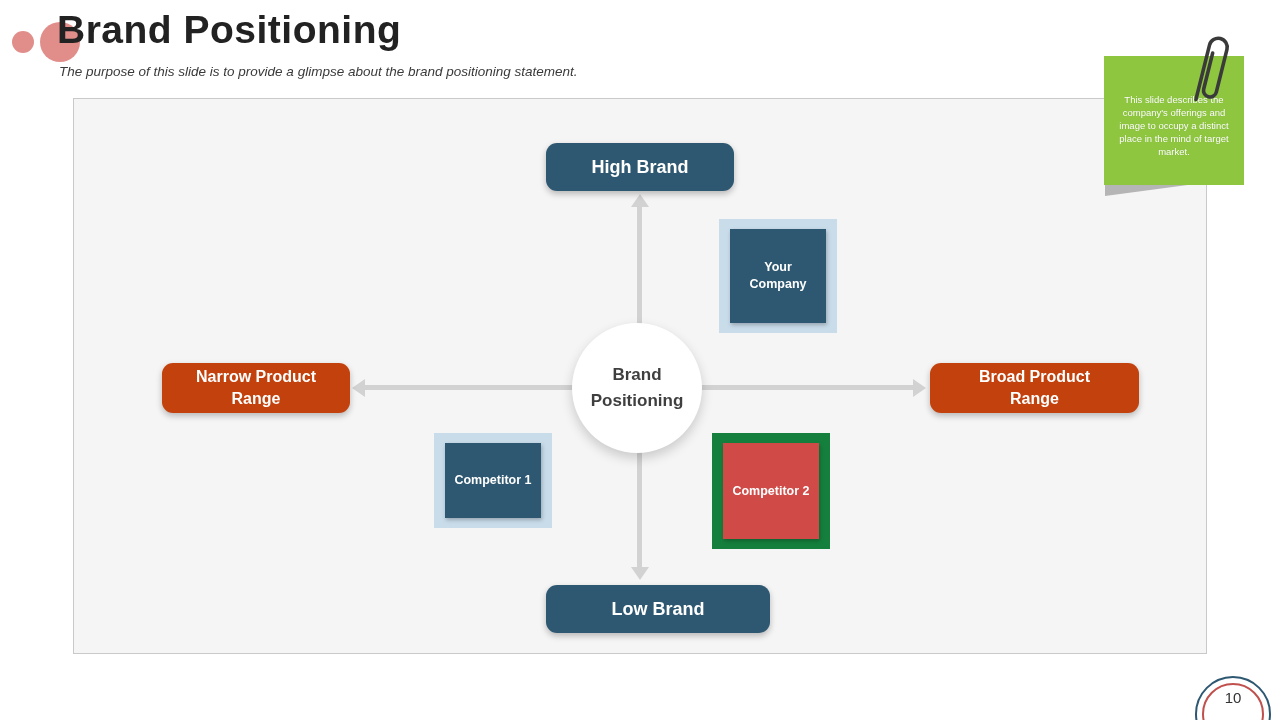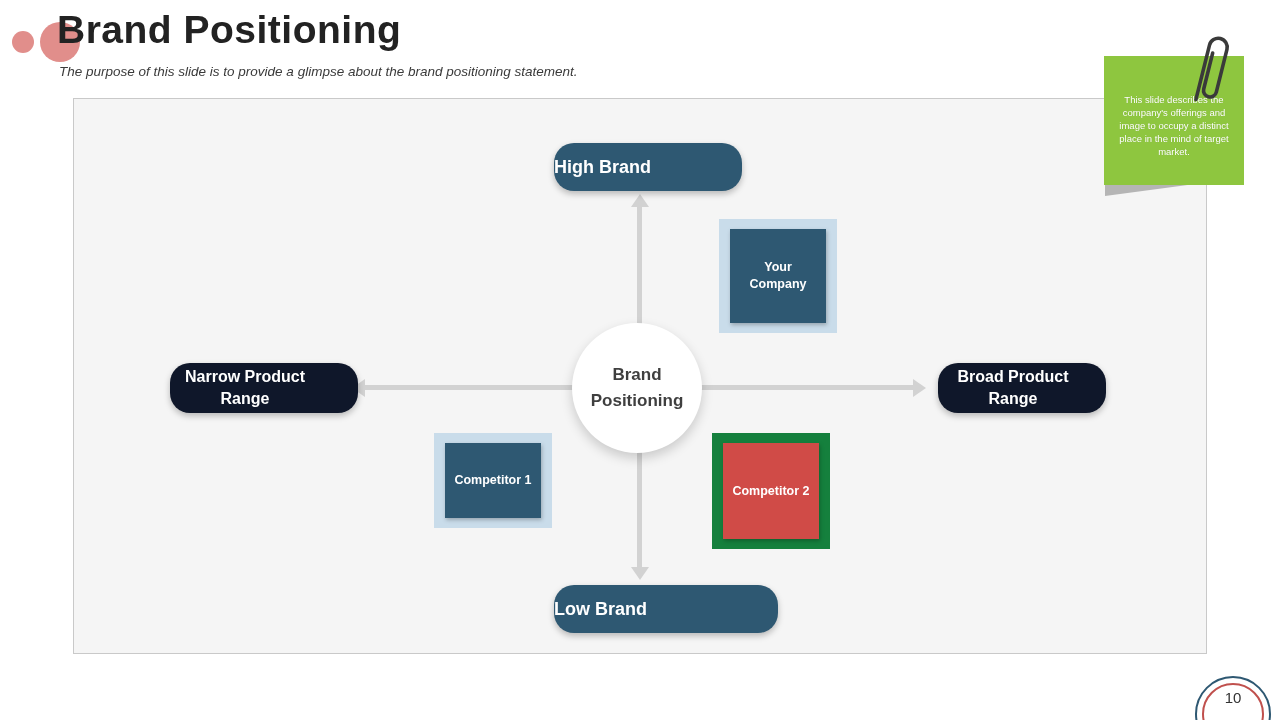--- a/index.html
+++ b/index.html
@@ -30,29 +30,29 @@
   .tri-right { left: 913px; top: 378.5px; border-top: 9px solid transparent; border-bottom: 9px solid transparent; border-left: 13px solid #d2d2d2; }
 
   
   .center-node { position: absolute; left: 572px; top: 323px; width: 130px; height: 130px;
     background: #ffffff; border-radius: 50%; z-index: 2;
     box-shadow: 0 5px 12px rgba(0,0,0,0.18);
     display: flex; align-items: center; justify-content: center; text-align: center; }
   .center-node span { font-size: 17px; font-weight: 700; color: #3f3f3f; line-height: 1.55; width: 100px; }
 
   
-  .pill { position: absolute; z-index: 2; border-radius: 20px;
-    display: flex; align-items: center; text-align: center;
-    color: #ffffff; font-weight: 700; box-shadow: 0 3px 6px rgba(0,0,0,0.25); margin-left: 8px; }
+  .pill { position: absolute; z-index: 2; border-radius: 11px;
+    display: flex; align-items: center; justify-content: center; text-align: center;
+    color: #ffffff; font-weight: 700; box-shadow: 0 3px 6px rgba(0,0,0,0.25); }
   .pill-blue { background: #2e5872; }
-  .pill-red { background: #0f172a; }
+  .pill-red { background: #c2410c; }
   .pill-top { left: 546px; top: 143px; width: 188px; height: 48px; font-size: 18px; }
   .pill-bottom { left: 546px; top: 585px; width: 224px; height: 48px; font-size: 18px; }
   .pill-left { left: 162px; top: 363px; width: 188px; height: 50px; font-size: 16px; line-height: 1.4; }
-  .pill-right { left: 930px; top: 363px; width: 168px; height: 50px; font-size: 16px; line-height: 1.4; }
+  .pill-right { left: 930px; top: 363px; width: 209px; height: 50px; font-size: 16px; line-height: 1.4; }
   .pill-left span, .pill-right span { width: 150px; }
 
   
   .sq-frame { position: absolute; z-index: 2; padding-left: 12px; }
   .frame-blue { background: #c9dcea; }
   .frame-pink { background: #15803d; }
   .sq-inner { position: absolute; left: 11px; top: 10px; right: 11px; bottom: 10px;
     display: flex; align-items: center; justify-content: center; text-align: center;
     color: #ffffff; font-weight: 700; font-size: 12.5px; line-height: 1.35;
     box-shadow: 1px 2px 4px rgba(0,0,0,0.25); }

